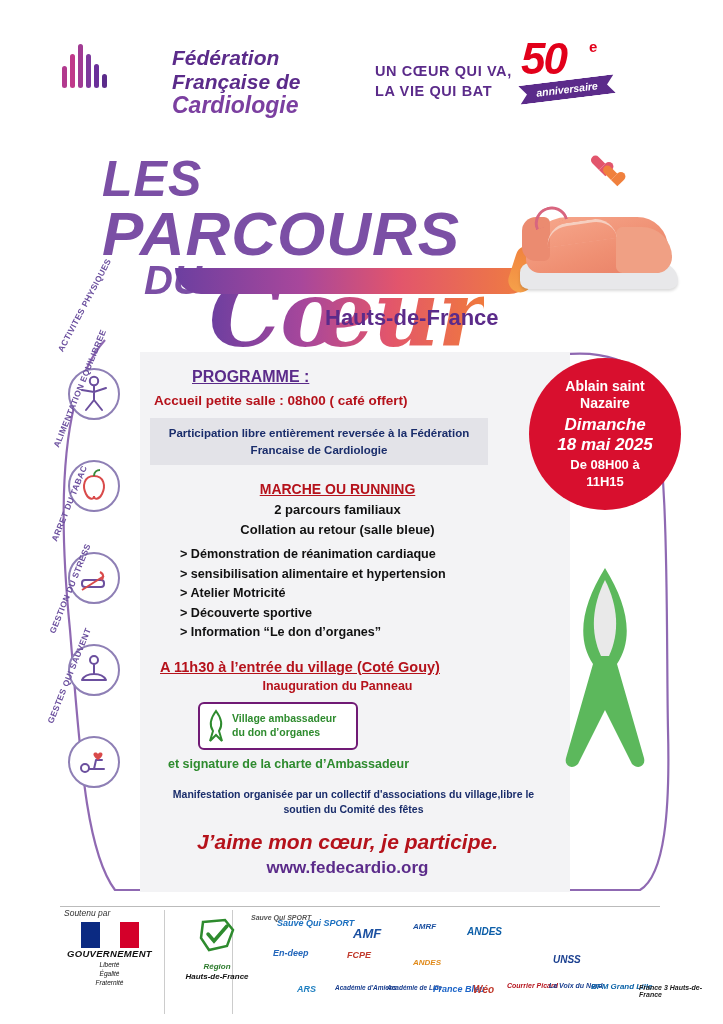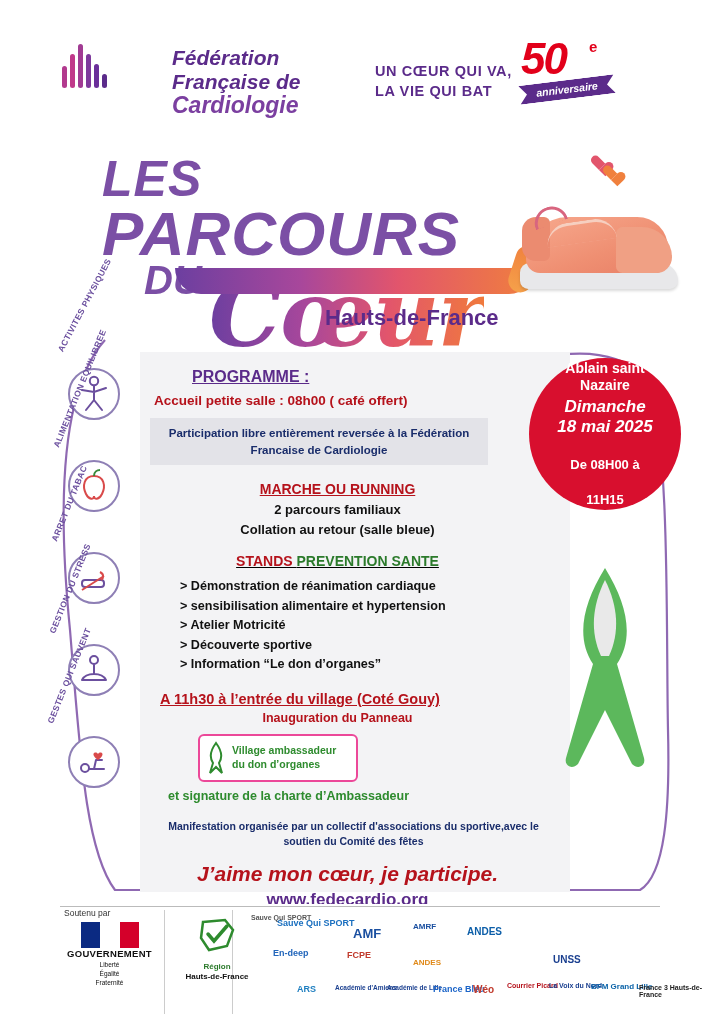--- a/index.html
+++ b/index.html
@@ -106,46 +106,46 @@
            margin-top:5px; }
   .h-stands { margin-top:16px; width:375px; text-align:center; font-size:14px; font-weight:bold;
            text-decoration:underline; }
   .h-stands .a { color:#b5121b; }
   .h-stands .b { color:#2b7a2b; }
   .bullets { margin-top:8px; margin-left:30px; }
   .bullets div { color:#111; font-size:12.6px; font-weight:bold; line-height:1.55; }
   .h-1130 { margin-top:16px; margin-left:10px; color:#b5121b; font-size:14.5px; font-weight:bold;
            text-decoration:underline; }
   .inaug { margin-top:4px; color:#b5121b; font-size:12.5px; font-weight:bold; text-align:center; width:375px; }
-  .village-box { margin:9px 0 0 48px; width:160px; border:2px solid #ec4899; border-radius:6px;
+  .village-box { margin:9px 0 0 48px; width:160px; border:2px solid #701a75; border-radius:6px;
            background:#fff; display:flex; align-items:center; padding:5px 6px; }
   .village-box .rb { width:20px; height:34px; position:relative; margin-right:6px; }
   .village-box .txt { color:#2e8b2e; font-size:10.5px; font-weight:bold; line-height:1.3; }
   .charte { margin-top:7px; margin-left:18px; color:#2e8b2e; font-size:12.5px; font-weight:bold; }
   .manif { margin-top:16px; width:395px; margin-left:6px; text-align:center; color:#1a2d6b;
            font-size:10.5px; font-weight:bold; line-height:1.45; }
   .jaime { margin-top:13px; width:395px; text-align:center; color:#b5121b; font-size:21px;
            font-weight:bold; font-style:italic; }
   .web { margin-top:4px; width:395px; text-align:center; color:#5b2b8a; font-size:17px;
            font-weight:bold; }
 
   
   .bubble { position:absolute; right:42px; top:358px; width:152px; height:152px; border-radius:50%;
             background:#d80f2e; color:#fff; text-align:center; display:flex; flex-direction:column;
             align-items:center; justify-content:center; padding:0 10px; }
   .bubble .city { font-size:14px; font-weight:bold; line-height:1.2; }
   .bubble .day { font-size:17px; font-weight:bold; font-style:italic; margin-top:3px; }
   .bubble .date { font-size:17px; font-weight:bold; font-style:italic; }
-  .bubble .hours { font-size:13px; font-weight:bold; margin-top:20px; line-height:1.2; }
+  .bubble .hours { font-size:13px; font-weight:bold; margin-top:2px; line-height:1.2; }
 
   
   .green-ribbon { position:absolute; right:60px; top:560px; width:115px; height:215px; }
 
   
-  .footer { position:absolute; left:0; bottom:0; width:690px; height:120px; background:#fff; }
+  .footer { position:absolute; left:0; bottom:0; width:690px; height:120px; background:#fff;font-style:italic; }
   .soutenu { position:absolute; left:64px; top:4px; font-size:8.5px; color:#333; }
   .fline { position:absolute; left:60px; top:2px; width:600px; height:1px; background:#bbb; }
   .gouv { position:absolute; left:62px; top:18px; width:95px; text-align:center; }
   .gouv .mar { height:26px; }
   .gouv .gtxt { font-size:9.5px; font-weight:bold; color:#111; letter-spacing:.3px; }
   .gouv .sub { font-size:6.5px; color:#111; line-height:1.35; margin-top:2px; }
   .region { position:absolute; left:172px; top:12px; width:90px; text-align:center; }
   .region .rtxt { font-size:8px; font-weight:bold; color:#2b7a2b; line-height:1.2; margin-top:2px;}
   .region .rsub { font-size:8px; font-weight:bold; color:#111; }
   .partners { position:absolute; left:235px; top:8px; width:470px; height:110px; }
@@ -260,23 +260,20 @@
 
   <div class="content">
     <div class="h-prog">PROGRAMME :</div>
     <div class="accueil">Accueil petite salle : 08h00 ( café offert)</div>
     <div class="libre">Participation libre entièrement reversée à la Fédération Francaise de Cardiologie</div>
 
     <div class="h-marche">MARCHE OU RUNNING</div>
     <div class="marche-l">2 parcours familiaux</div>
     <div class="marche-l">Collation au retour (salle bleue)</div>
 
-    <div class="h-stands">
-      <span class="a">STANDS </span><span class="b">PREVENTION SANTE</span>
-    </div>
 
     <div class="bullets">
       <div>&gt; Démonstration de réanimation  cardiaque</div>
       <div>&gt; sensibilisation alimentaire et hypertension</div>
       <div>&gt; Atelier Motricité</div>
       <div>&gt; Découverte sportive</div>
       <div>&gt; Information “Le don d’organes”</div>
     </div>
 
     <div class="h-1130">A  11h30 à l’entrée du village (Coté Gouy)</div>
@@ -288,21 +285,21 @@
           <path d="M10 2 C4 10 3 16 7 22 L4 32 L10 26 L16 32 L13 22 C17 16 16 10 10 2Z" fill="none" stroke="#2e8b2e" stroke-width="2"></path>
         </svg>
       </div>
       <div class="txt">
         <div>Village ambassadeur</div>
         <div>du don d’organes</div>
       </div>
     </div>
 
     <div class="charte">et signature de la charte d’Ambassadeur</div>
-    <div class="manif">Manifestation organisée par un collectif d'associations du sportive,avec le soutien du Comité des fêtes</div>
+    <div class="manif">Manifestation organisée par un collectif d'associations du village,libre le soutien du Comité des fêtes</div>
     <div class="jaime">J’aime mon cœur, je participe.</div>
     <div class="web">www.fedecardio.org</div>
   </div>
 
   <div class="bubble">
     <div class="city">Ablain saint</div>
     <div class="city">Nazaire</div>
     <div class="day">Dimanche</div>
     <div class="date">18 mai 2025</div>
     <div class="hours">De 08H00 à</div>

